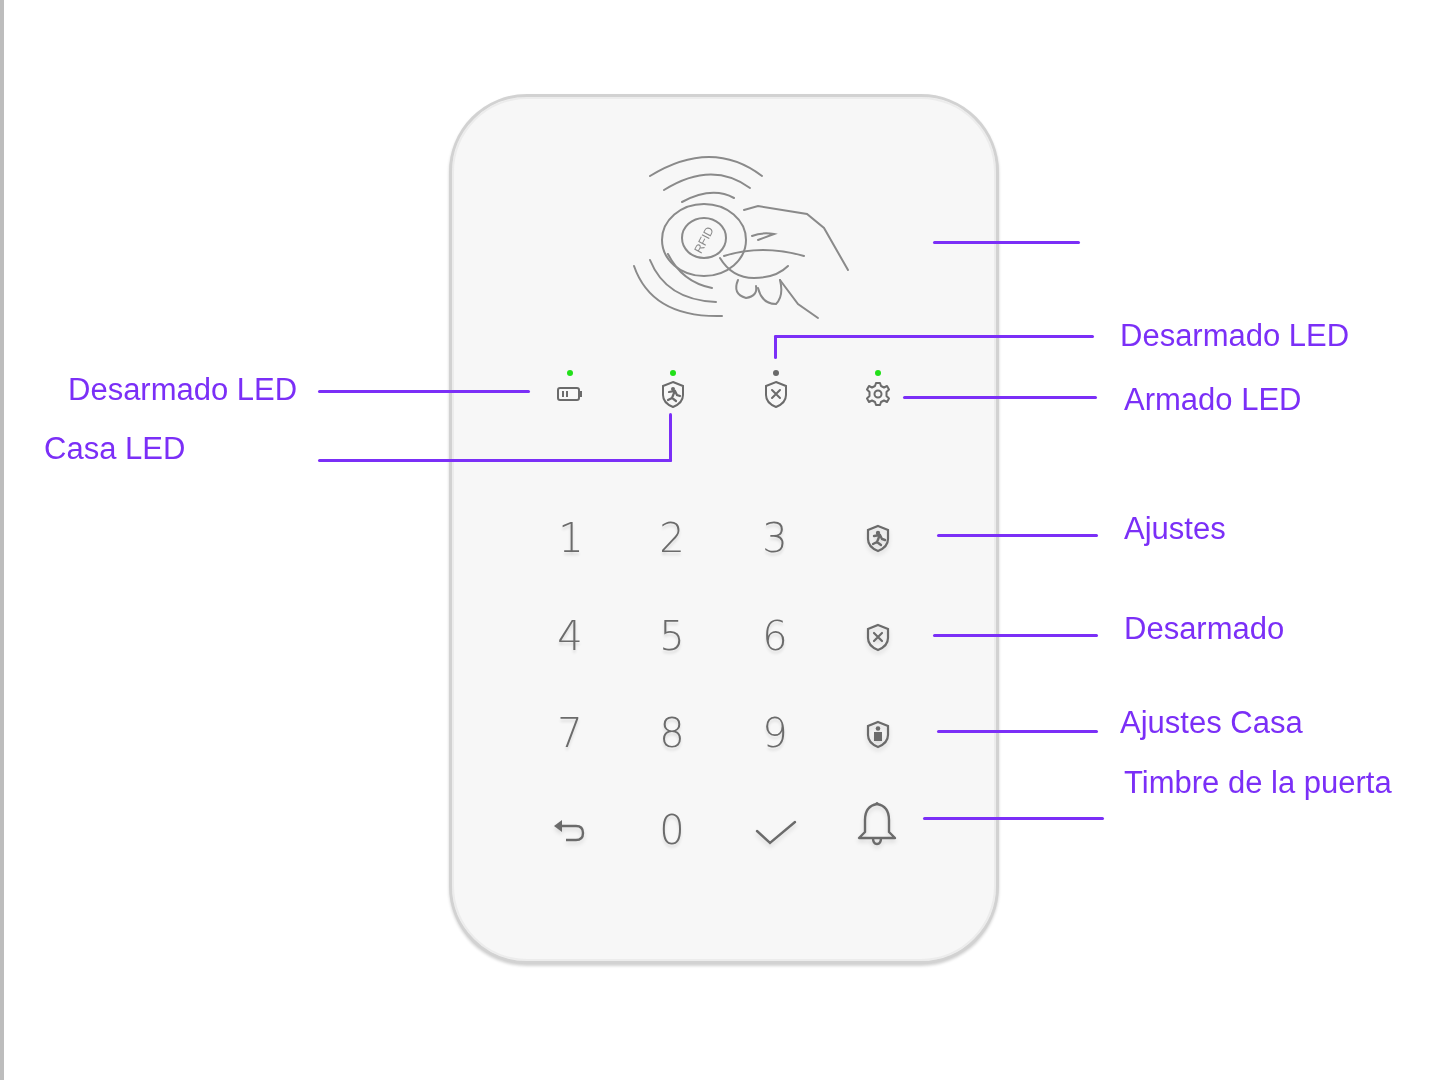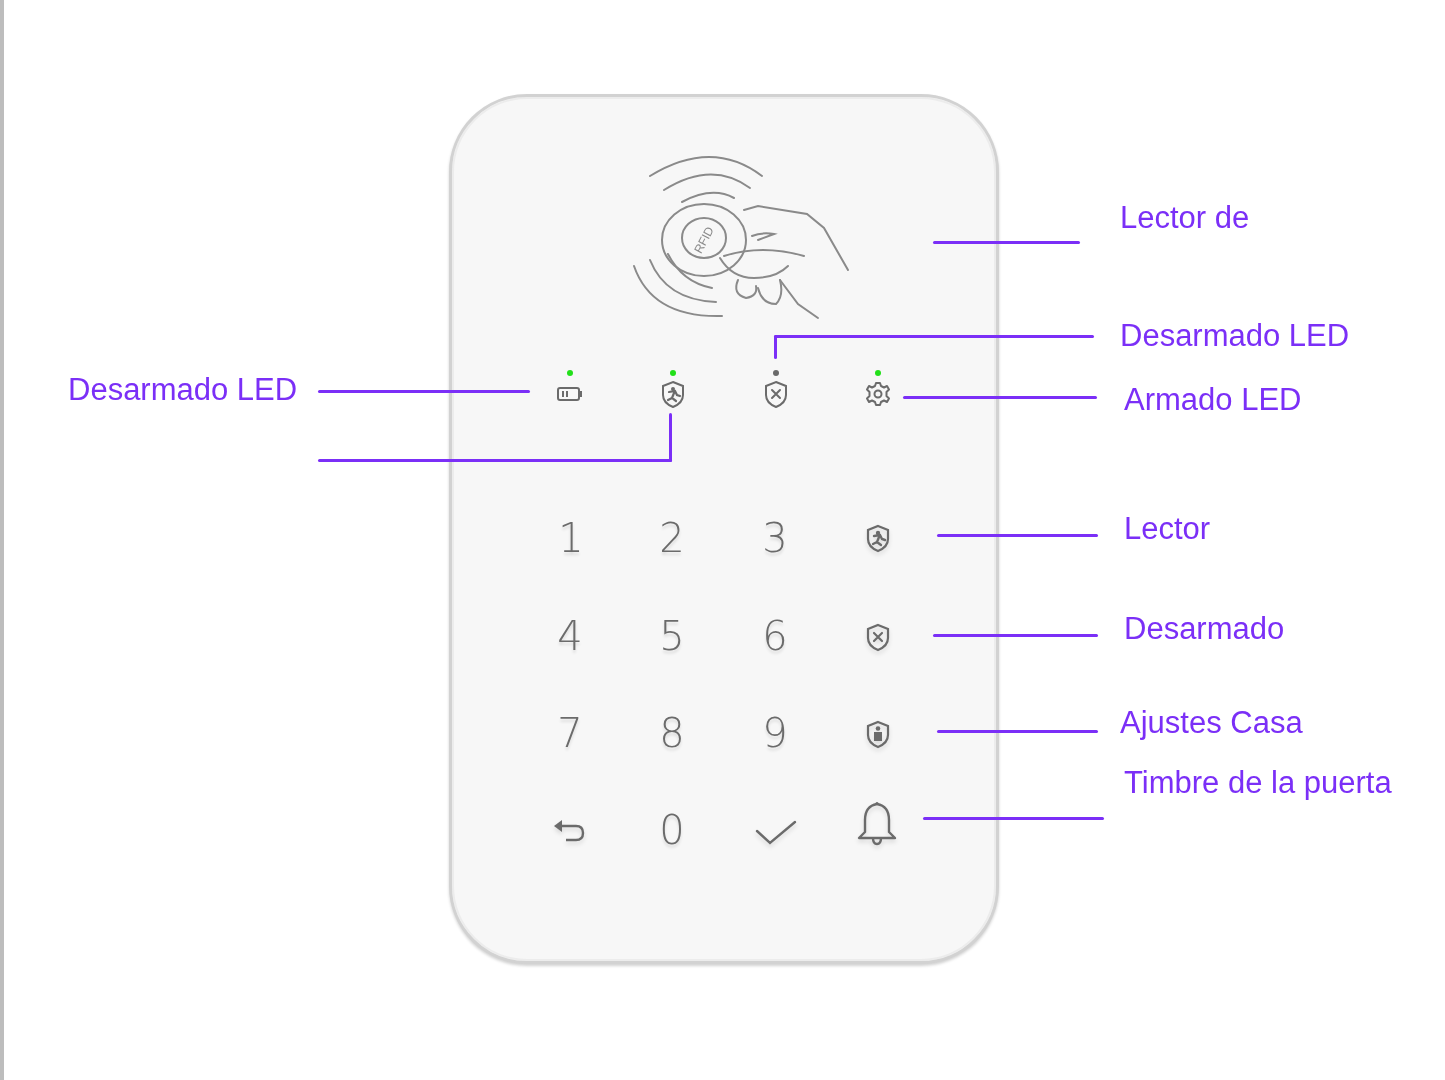--- a/index.html
+++ b/index.html
@@ -157,23 +157,23 @@
 <div class="line" style="left:903px;top:396px;width:194px;height:3px"></div>
 <div class="line" style="left:318px;top:390px;width:212px;height:3px"></div>
 <div class="line" style="left:669px;top:413px;width:3px;height:49px"></div>
 <div class="line" style="left:318px;top:459px;width:354px;height:3px"></div>
 <div class="line" style="left:937px;top:534px;width:161px;height:3px"></div>
 <div class="line" style="left:933px;top:634px;width:165px;height:3px"></div>
 <div class="line" style="left:937px;top:730px;width:161px;height:3px"></div>
 <div class="line" style="left:923px;top:817px;width:181px;height:3px"></div>
 
 <div class="label" style="left:1120px;top:198px">
-  <div>Lector de</div>
 </div>
 <div class="label" style="left:1120px;top:316px">Desarmado LED</div>
 <div class="label" style="left:1124px;top:380px">Armado LED</div>
 <div class="label" style="left:68px;top:370px">Desarmado LED</div>
 <div class="label" style="left:44px;top:429px">
+  <div>Casa LED</div>
 </div>
-<div class="label" style="left:1124px;top:509px">Lector</div>
+<div class="label" style="left:1124px;top:509px">Ajustes</div>
 <div class="label" style="left:1124px;top:609px">Desarmado</div>
 <div class="label" style="left:1120px;top:703px">Ajustes Casa</div>
 <div class="label" style="left:1124px;top:763px">Timbre de la puerta</div>
 
 </body></html>

